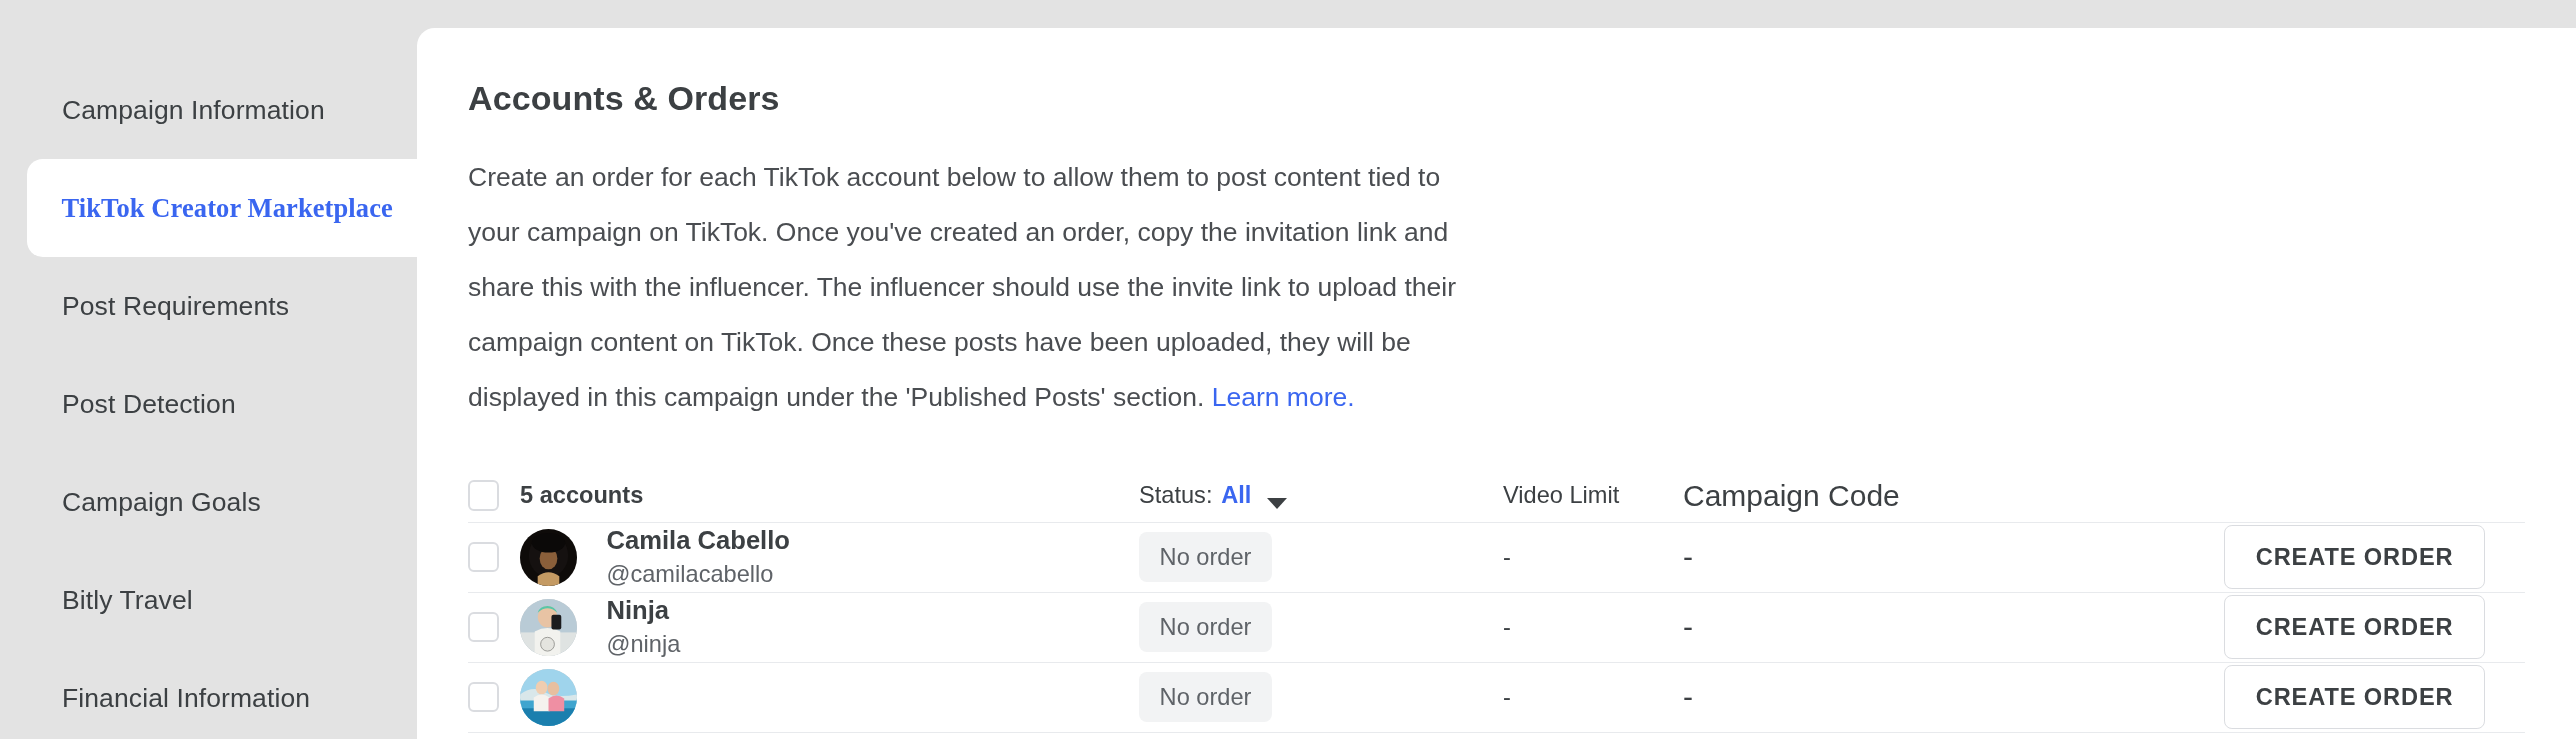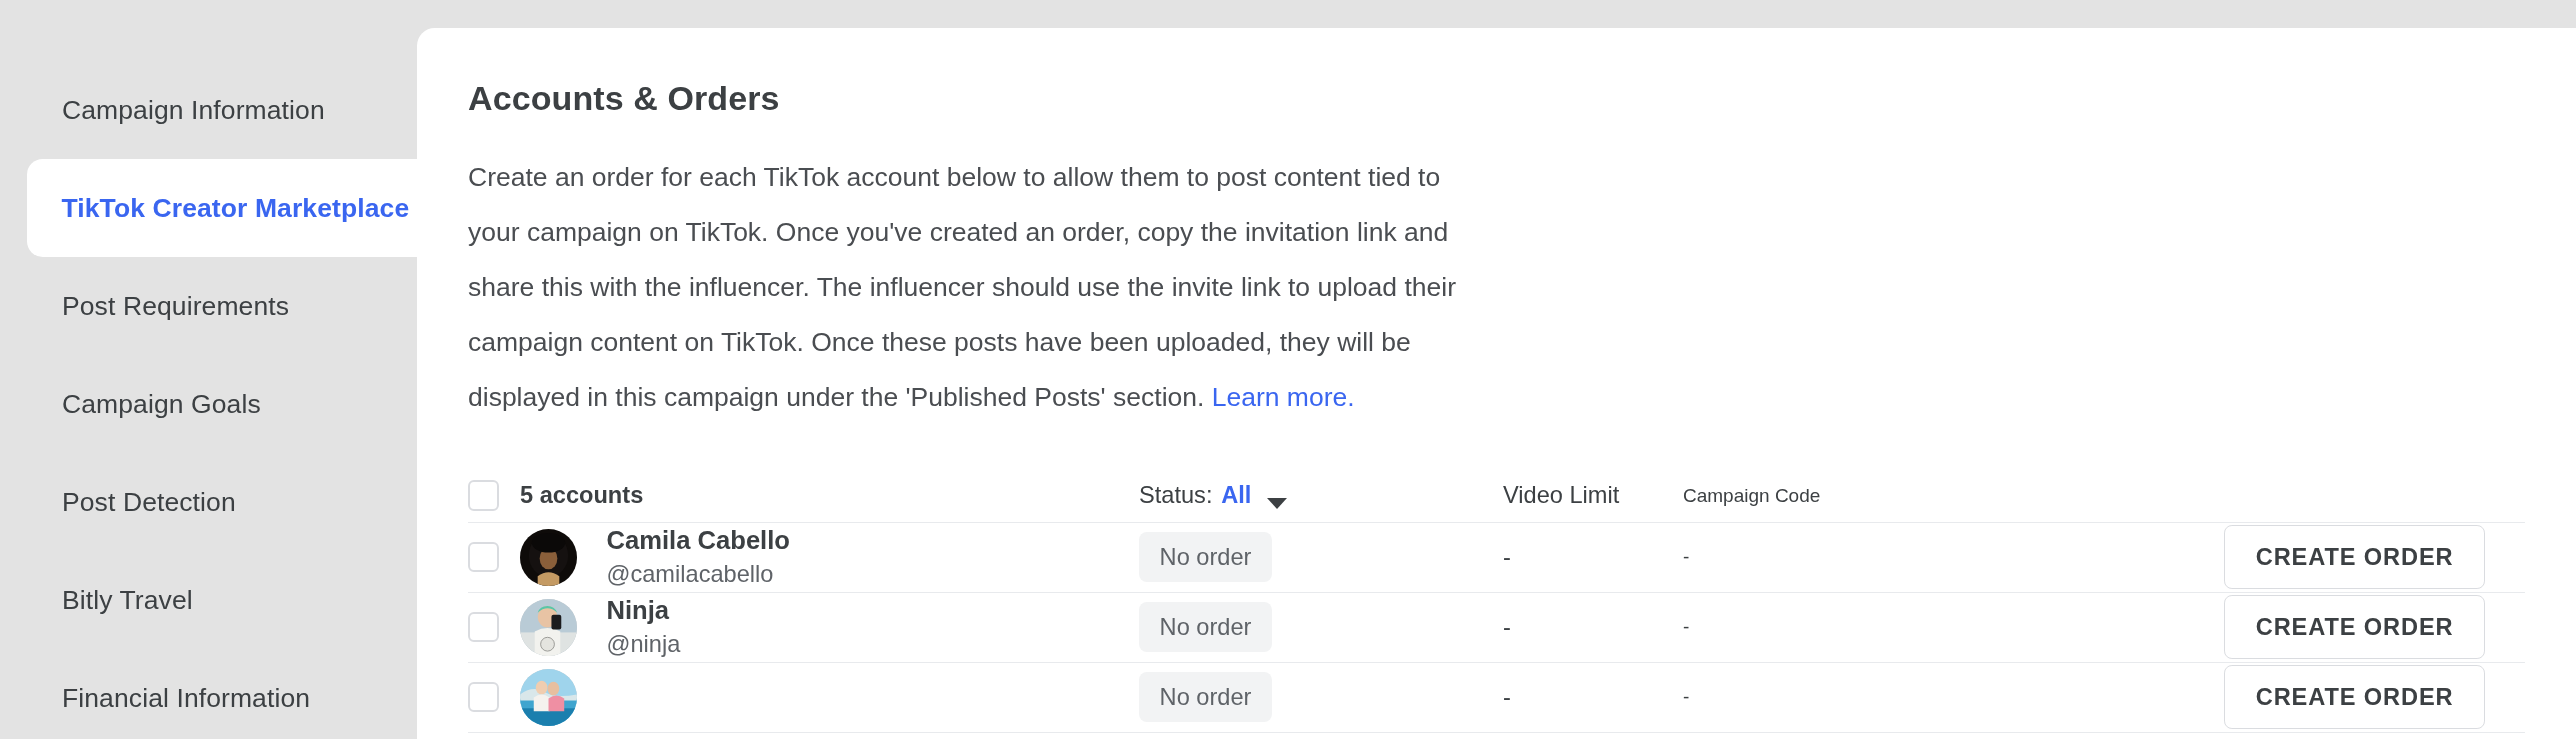--- a/index.html
+++ b/index.html
@@ -32,21 +32,21 @@
   }
   .nav-item.active {
     background: #ffffff;
     margin-left: 26.5px;
     padding-left: 35px;
     border-top-left-radius: 15.7px;
     border-bottom-left-radius: 15.7px;
     color: #3a66f0;
     font-weight: 700;
   }
-  .nav-item.active .nav-label { color: #3a66f0; }
+  .nav-item.active .nav-label { color: #3a66f0; font-family: Liberation Serif, serif; }
 
   
   .panel {
     position: absolute; left: 417px; top: 27.5px;
     width: 2159px; height: 712px;
     background: #ffffff;
     border-top-left-radius: 17.7px;
     overflow: hidden;
   }
   .panel-inner { padding: 51px 0 16px 51px; }
@@ -116,21 +116,21 @@
   .badge {
     display: inline-block;
     background: #f2f3f4;
     color: #5f6368;
     font-size: 23.6px;
     border-radius: 7.9px;
     padding: 11.8px 20.6px;
   }
 
   .c-video { width: 180px; flex: 0 0 180px; font-size: 23.6px; color: #3c4043; }
-  .c-code  { width: 492px; flex: 0 0 492px; font-size: 19px; color: #3c4043; }
+  .c-code  { width: 492px; flex: 0 0 492px; font-size: 30px; color: #3c4043; }
 
   .c-action { flex: 1 1 auto; display: flex; justify-content: flex-end; padding-right: 40px; }
   .btn-create {
     border: 1px solid #dadce0;
     background: #fff;
     border-radius: 7.9px;
     padding: 17.7px 30.5px;
     font-size: 23.6px;
     font-weight: 700;
     letter-spacing: 0.9px;
@@ -149,24 +149,24 @@
     <div class="nav-item">
       <span class="nav-label">Campaign Information</span>
     </div>
     <div class="nav-item active">
       <span class="nav-label">TikTok Creator Marketplace</span>
     </div>
     <div class="nav-item">
       <span class="nav-label">Post Requirements</span>
     </div>
     <div class="nav-item">
+      <span class="nav-label">Post Detection</span>
+    </div>
+    <div class="nav-item">
       <span class="nav-label">Campaign Goals</span>
-    </div>
-    <div class="nav-item">
-      <span class="nav-label">Post Detection</span>
     </div>
     <div class="nav-item">
       <span class="nav-label">Bitly Travel</span>
     </div>
     <div class="nav-item">
       <span class="nav-label">Financial Information</span>
     </div>
   </nav>
 
   <main class="panel">

